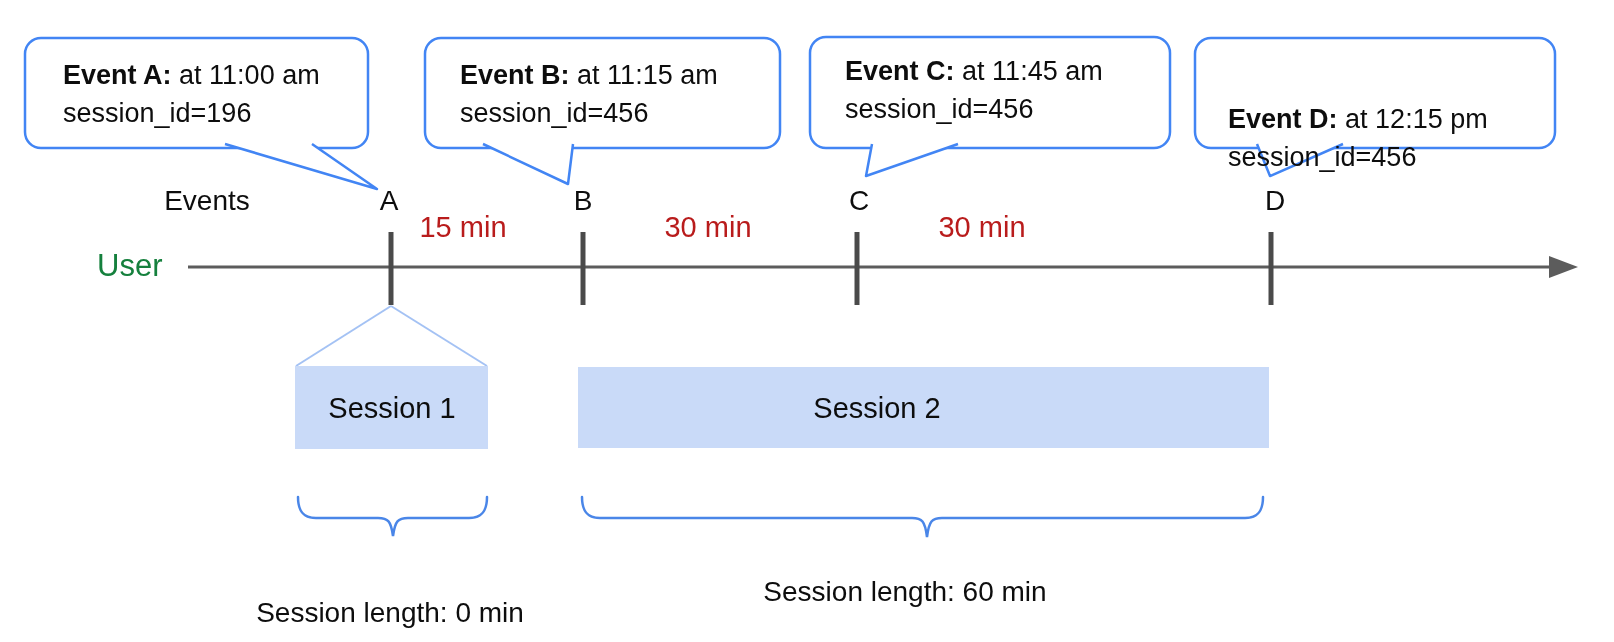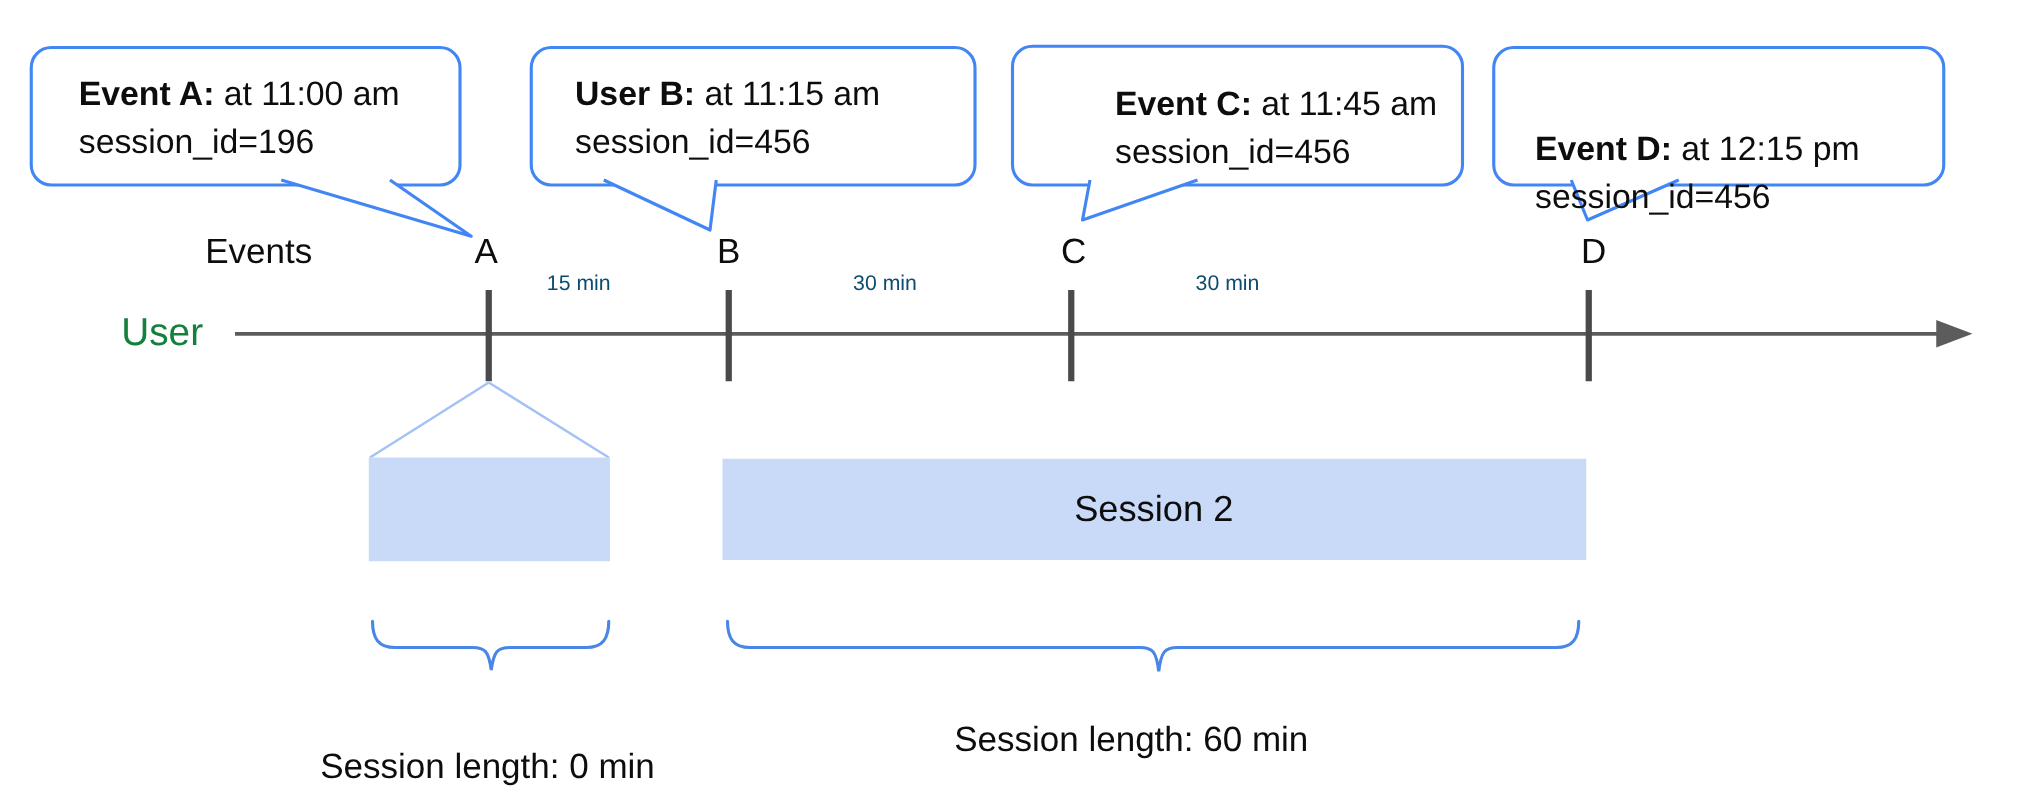--- a/index.html
+++ b/index.html
@@ -25,21 +25,21 @@
   .events-label{
     position:absolute;top:186px;left:207px;transform:translateX(-50%);
     font-size:28px;line-height:30px;color:#0d0d0d;white-space:nowrap;text-align:center;
   }
   .user-label{
     position:absolute;top:249px;left:97px;
     font-size:31px;line-height:34px;color:#15803d;white-space:nowrap;
   }
   .interval{
     position:absolute;top:213px;transform:translateX(-50%);
-    font-size:17px;line-height:28px;color:#0c4a6e;white-space:nowrap;
+    font-size:29px;line-height:28px;color:#b91c1c;white-space:nowrap;
   }
   .session-label{
     position:absolute;transform:translate(-50%,-50%);
     font-size:29px;color:#0d0d0d;white-space:nowrap;
   }
   .length-label{
     position:absolute;top:575px;transform:translateX(-50%);
     font-size:28px;line-height:34px;color:#0d0d0d;white-space:nowrap;
   }
 </style>
@@ -89,25 +89,25 @@
     <path d="M582,497 C582,511 587,518 600,518 L912,518 C922,518 925,521 927,537
              C929,521 932,518 942,518 L1245,518 C1258,518 1263,511 1263,497" fill="none" stroke="#4a86e8" stroke-width="2.5" stroke-linecap="round"></path>
   </svg>
 
   <div class="bubble-text" style="left:63px;top:56px;">
     <div><span class="b">Event A:</span><span class="t">at 11:00 am</span></div>
     <div>session_id=196</div>
   </div>
 
   <div class="bubble-text" style="left:460px;top:56px;">
-    <div><span class="b">User B:</span><span class="t">at 11:15 am</span></div>
+    <div><span class="b">Event B:</span><span class="t">at 11:15 am</span></div>
     <div>session_id=456</div>
   </div>
 
-  <div class="bubble-text" style="left:845px;top:64px;margin-left:47px;">
+  <div class="bubble-text" style="left:845px;top:52px;">
     <div><span class="b">Event C:</span><span class="t">at 11:45 am</span></div>
     <div>session_id=456</div>
   </div>
 
   <div class="bubble-text" style="left:1228px;top:56px;margin-top:44px;">
     <div><span class="b">Event D:</span><span class="t">at 12:15 pm</span></div>
     <div>session_id=456</div>
   </div>
 
   <div class="events-label">Events</div>
@@ -115,18 +115,19 @@
 
   <div class="marker" style="left:389px;">A</div>
   <div class="marker" style="left:583px;">B</div>
   <div class="marker" style="left:859px;">C</div>
   <div class="marker" style="left:1275px;">D</div>
 
   <div class="interval" style="left:463px;">15 min</div>
   <div class="interval" style="left:708px;">30 min</div>
   <div class="interval" style="left:982px;">30 min</div>
 
-  <div class="session-label" style="left:923px;top:408px;">Session 2</div>
+  <div class="session-label" style="left:392px;top:408px;">Session 1</div>
+  <div class="session-label" style="left:877px;top:408px;">Session 2</div>
 
   <div class="length-label" style="left:390px;margin-top:21px;">Session length: 0 min</div>
   <div class="length-label" style="left:905px;">Session length: 60 min</div>
 
 </div>
 
 </body></html>

